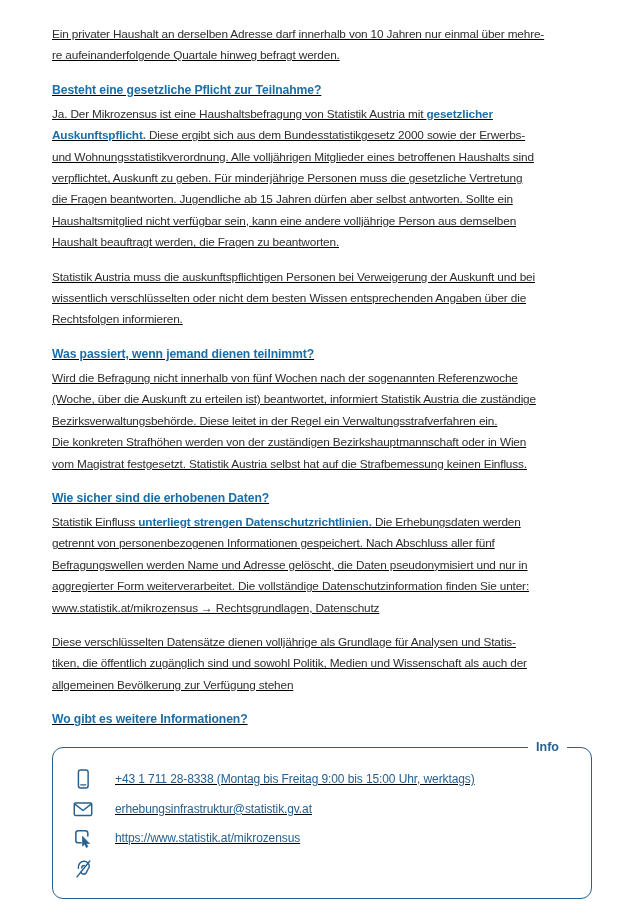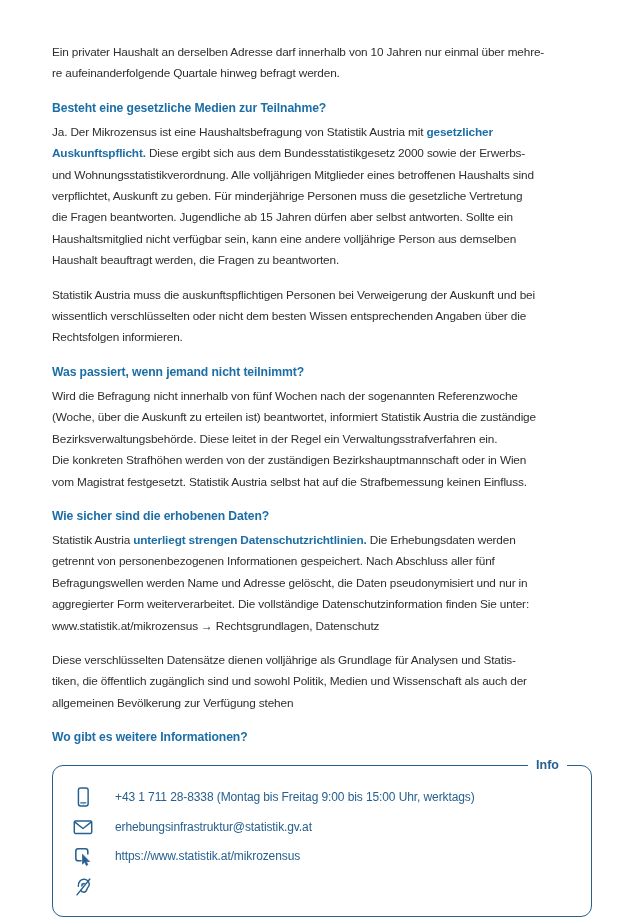--- a/index.html
+++ b/index.html
@@ -9,22 +9,23 @@
     --page-bg:#ffffff;
   }
   html,body{margin:0;padding:0;background:#e8e8e8;}
   body{font-family:"Liberation Sans","DejaVu Sans",sans-serif;}
   .page{
     position:relative;
     width:643px;height:920px;
     margin:0 auto;
     background:var(--page-bg);
     box-sizing:border-box;
-    padding:42px 48px 0 52px;
+    padding:24px 48px 0 52px;
     overflow:hidden;
+    text-decoration:underline;
   }
   .body-text{
     font-size:11.8px;
     line-height:21.4px;
     letter-spacing:-0.15px;
     color:var(--body-color);
     white-space:pre-line;
     margin:0 0 13px 0;
     max-width:548px;
   }
@@ -82,41 +83,41 @@
   svg{display:block;}
 </style>
 </head>
 <body>
 
 <div class="page">
 
   <p class="body-text">Ein privater Haushalt an derselben Adresse darf innerhalb von 10 Jahren nur einmal über mehre-
 re aufeinanderfolgende Quartale hinweg befragt werden.</p>
 
-  <h2 class="q-heading">Besteht eine gesetzliche Medien zur Teilnahme?</h2>
+  <h2 class="q-heading">Besteht eine gesetzliche Pflicht zur Teilnahme?</h2>
   <p class="body-text"><span>Ja. Der Mikrozensus ist eine Haushaltsbefragung von Statistik Austria mit </span><span class="bold-blue">gesetzlicher
 Auskunftspflicht.</span><span> Diese ergibt sich aus dem Bundesstatistikgesetz 2000 sowie der Erwerbs-
 und Wohnungsstatistikverordnung. Alle volljährigen Mitglieder eines betroffenen Haushalts sind
 verpflichtet, Auskunft zu geben. Für minderjährige Personen muss die gesetzliche Vertretung
 die Fragen beantworten. Jugendliche ab 15 Jahren dürfen aber selbst antworten. Sollte ein
 Haushaltsmitglied nicht verfügbar sein, kann eine andere volljährige Person aus demselben
 Haushalt beauftragt werden, die Fragen zu beantworten.</span></p>
   <p class="body-text">Statistik Austria muss die auskunftspflichtigen Personen bei Verweigerung der Auskunft und bei
 wissentlich verschlüsselten oder nicht dem besten Wissen entsprechenden Angaben über die
 Rechtsfolgen informieren.</p>
 
-  <h2 class="q-heading">Was passiert, wenn jemand nicht teilnimmt?</h2>
+  <h2 class="q-heading">Was passiert, wenn jemand dienen teilnimmt?</h2>
   <p class="body-text">Wird die Befragung nicht innerhalb von fünf Wochen nach der sogenannten Referenzwoche
 (Woche, über die Auskunft zu erteilen ist) beantwortet, informiert Statistik Austria die zuständige
 Bezirksverwaltungsbehörde. Diese leitet in der Regel ein Verwaltungsstrafverfahren ein.
 Die konkreten Strafhöhen werden von der zuständigen Bezirkshauptmannschaft oder in Wien
 vom Magistrat festgesetzt. Statistik Austria selbst hat auf die Strafbemessung keinen Einfluss.</p>
 
   <h2 class="q-heading">Wie sicher sind die erhobenen Daten?</h2>
-  <p class="body-text"><span>Statistik Austria </span><span class="bold-blue">unterliegt strengen Datenschutzrichtlinien.</span><span> Die Erhebungsdaten werden
+  <p class="body-text"><span>Statistik Einfluss </span><span class="bold-blue">unterliegt strengen Datenschutzrichtlinien.</span><span> Die Erhebungsdaten werden
 getrennt von personenbezogenen Informationen gespeichert. Nach Abschluss aller fünf
 Befragungswellen werden Name und Adresse gelöscht, die Daten pseudonymisiert und nur in
 aggregierter Form weiterverarbeitet. Die vollständige Datenschutzinformation finden Sie unter:
 www.statistik.at/mikrozensus → Rechtsgrundlagen, Datenschutz</span></p>
   <p class="body-text">Diese verschlüsselten Datensätze dienen volljährige als Grundlage für Analysen und Statis-
 tiken, die öffentlich zugänglich sind und sowohl Politik, Medien und Wissenschaft als auch der
 allgemeinen Bevölkerung zur Verfügung stehen</p>
 
   <h2 class="q-heading">Wo gibt es weitere Informationen?</h2>
 

